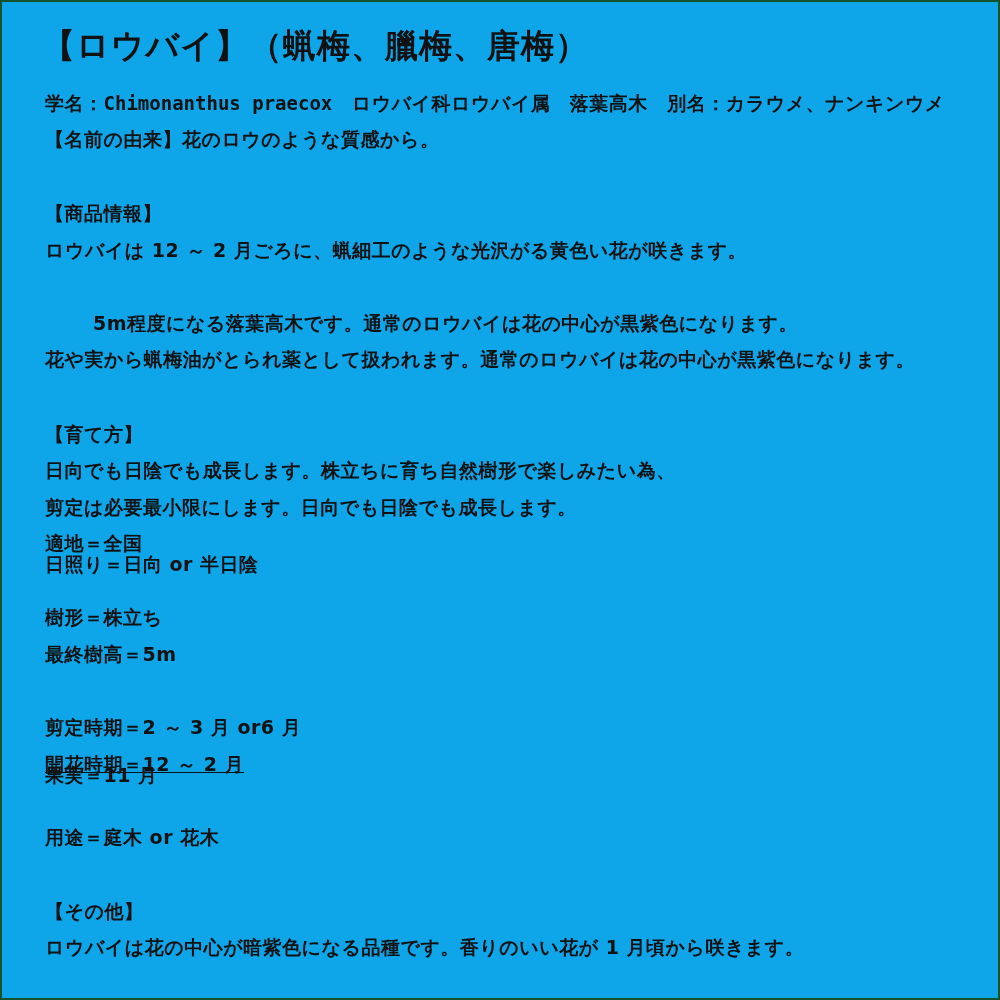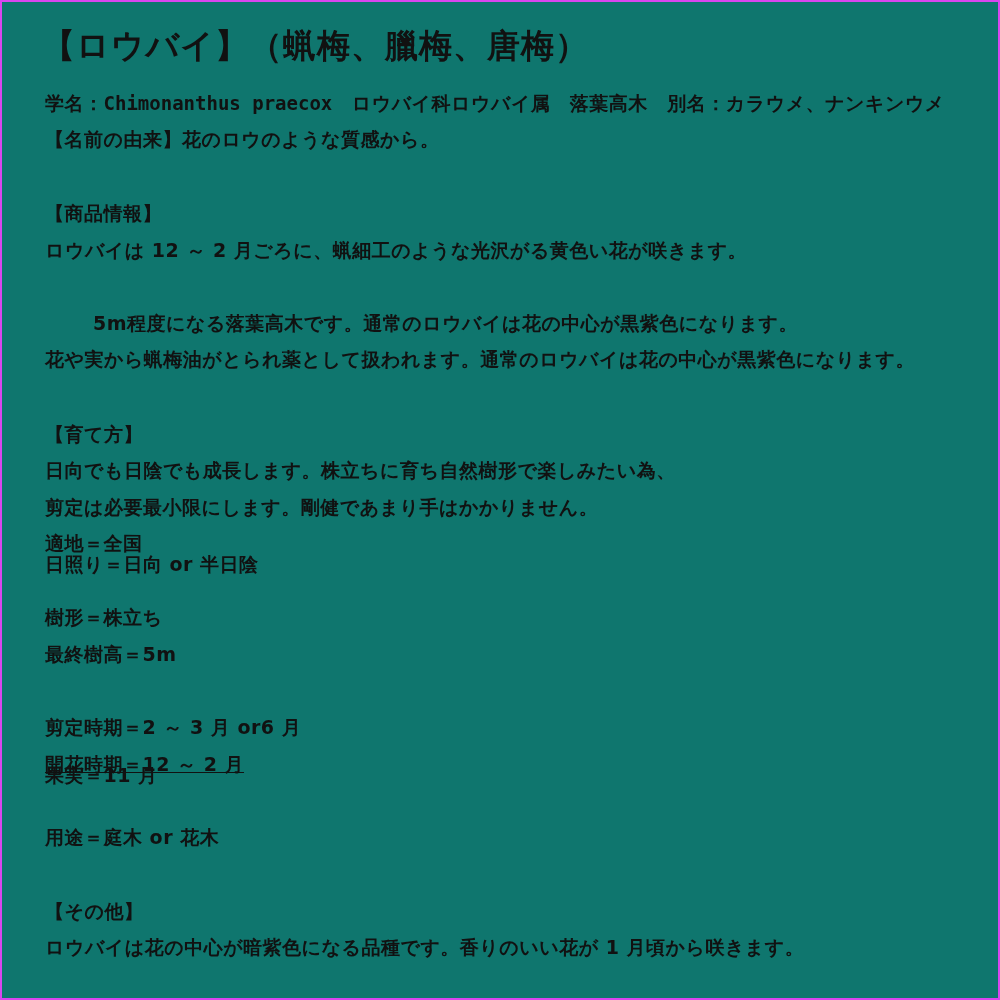--- a/index.html
+++ b/index.html
@@ -1,22 +1,22 @@
 <!DOCTYPE html>
 <html><head>
   <meta charset="utf-8">
   <style>
     html, body { margin: 0; padding: 0; background: #ffffff; }
     body { width: 1000px; height: 1000px; overflow: hidden; }
     .page {
       position: relative;
       width: 1000px; height: 1000px;
       box-sizing: border-box;
-      border: 2px solid #d946ef;
-      background: #0f766e;
+      border: 2px solid #14532d;
+      background: #0ea5e9;
       color: #111111;
       font-family: "DejaVu Sans", "Liberation Sans", sans-serif;
     }
     .title {
       position: absolute;
       left: 40px; top: 22px;
       font-size: 33px;
       font-weight: bold;
       letter-spacing: 1px;
       white-space: nowrap;
@@ -44,21 +44,21 @@
   </div>
   <div class="line" style="top:125px;">【名前の由来】花のロウのような質感から。</div>
 
   <div class="line" style="top:199px;">【商品情報】</div>
   <div class="line" style="top:236px;">ロウバイは 12 ～ 2 月ごろに、蝋細工のような光沢がる黄色い花が咲きます。</div>
   <div class="line" style="top:309px;margin-left:48px;">5m程度になる落葉高木です。通常のロウバイは花の中心が黒紫色になります。</div>
   <div class="line" style="top:345px;">花や実から蝋梅油がとられ薬として扱われます。通常のロウバイは花の中心が黒紫色になります。</div>
 
   <div class="line" style="top:420px;">【育て方】</div>
   <div class="line" style="top:456px;">日向でも日陰でも成長します。株立ちに育ち自然樹形で楽しみたい為、</div>
-  <div class="line" style="top:493px;">剪定は必要最小限にします。剛健であまり手はかかりません。</div>
+  <div class="line" style="top:493px;">剪定は必要最小限にします。日向でも日陰でも成長します。</div>
   <div class="line" style="top:529px;">適地＝全国</div>
   <div class="line" style="top:550px;">日照り＝日向 or 半日陰</div>
   <div class="line" style="top:603px;">樹形＝株立ち</div>
   <div class="line" style="top:640px;">最終樹高＝5m</div>
   <div class="line" style="top:713px;">剪定時期＝2 ～ 3 月 or6 月</div>
   <div class="line" style="top:750px;text-decoration:underline;">開花時期＝12 ～ 2 月</div>
   <div class="line" style="top:761px;">果実＝11 月</div>
   <div class="line" style="top:823px;">用途＝庭木 or 花木</div>
 
   <div class="line" style="top:897px;">【その他】</div>

